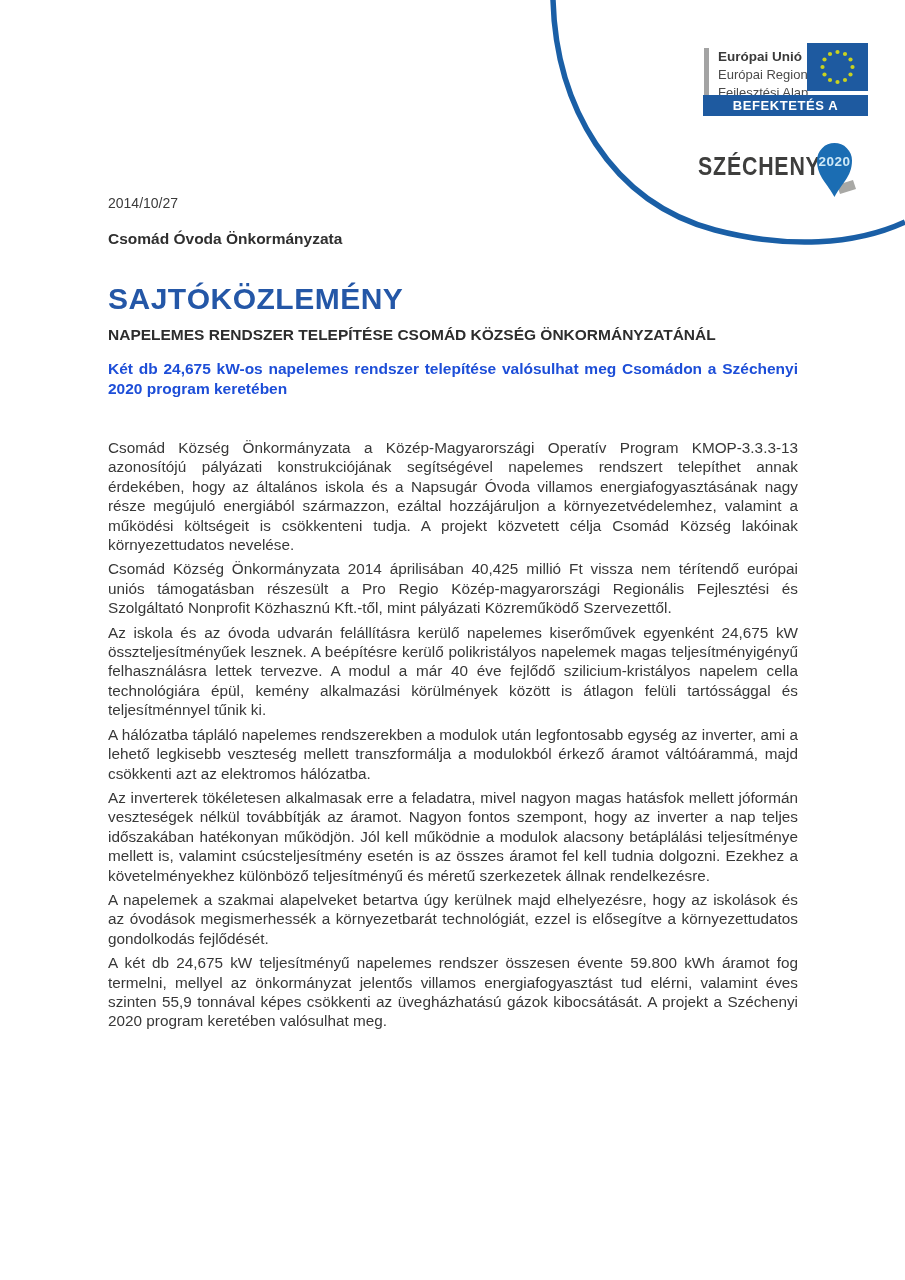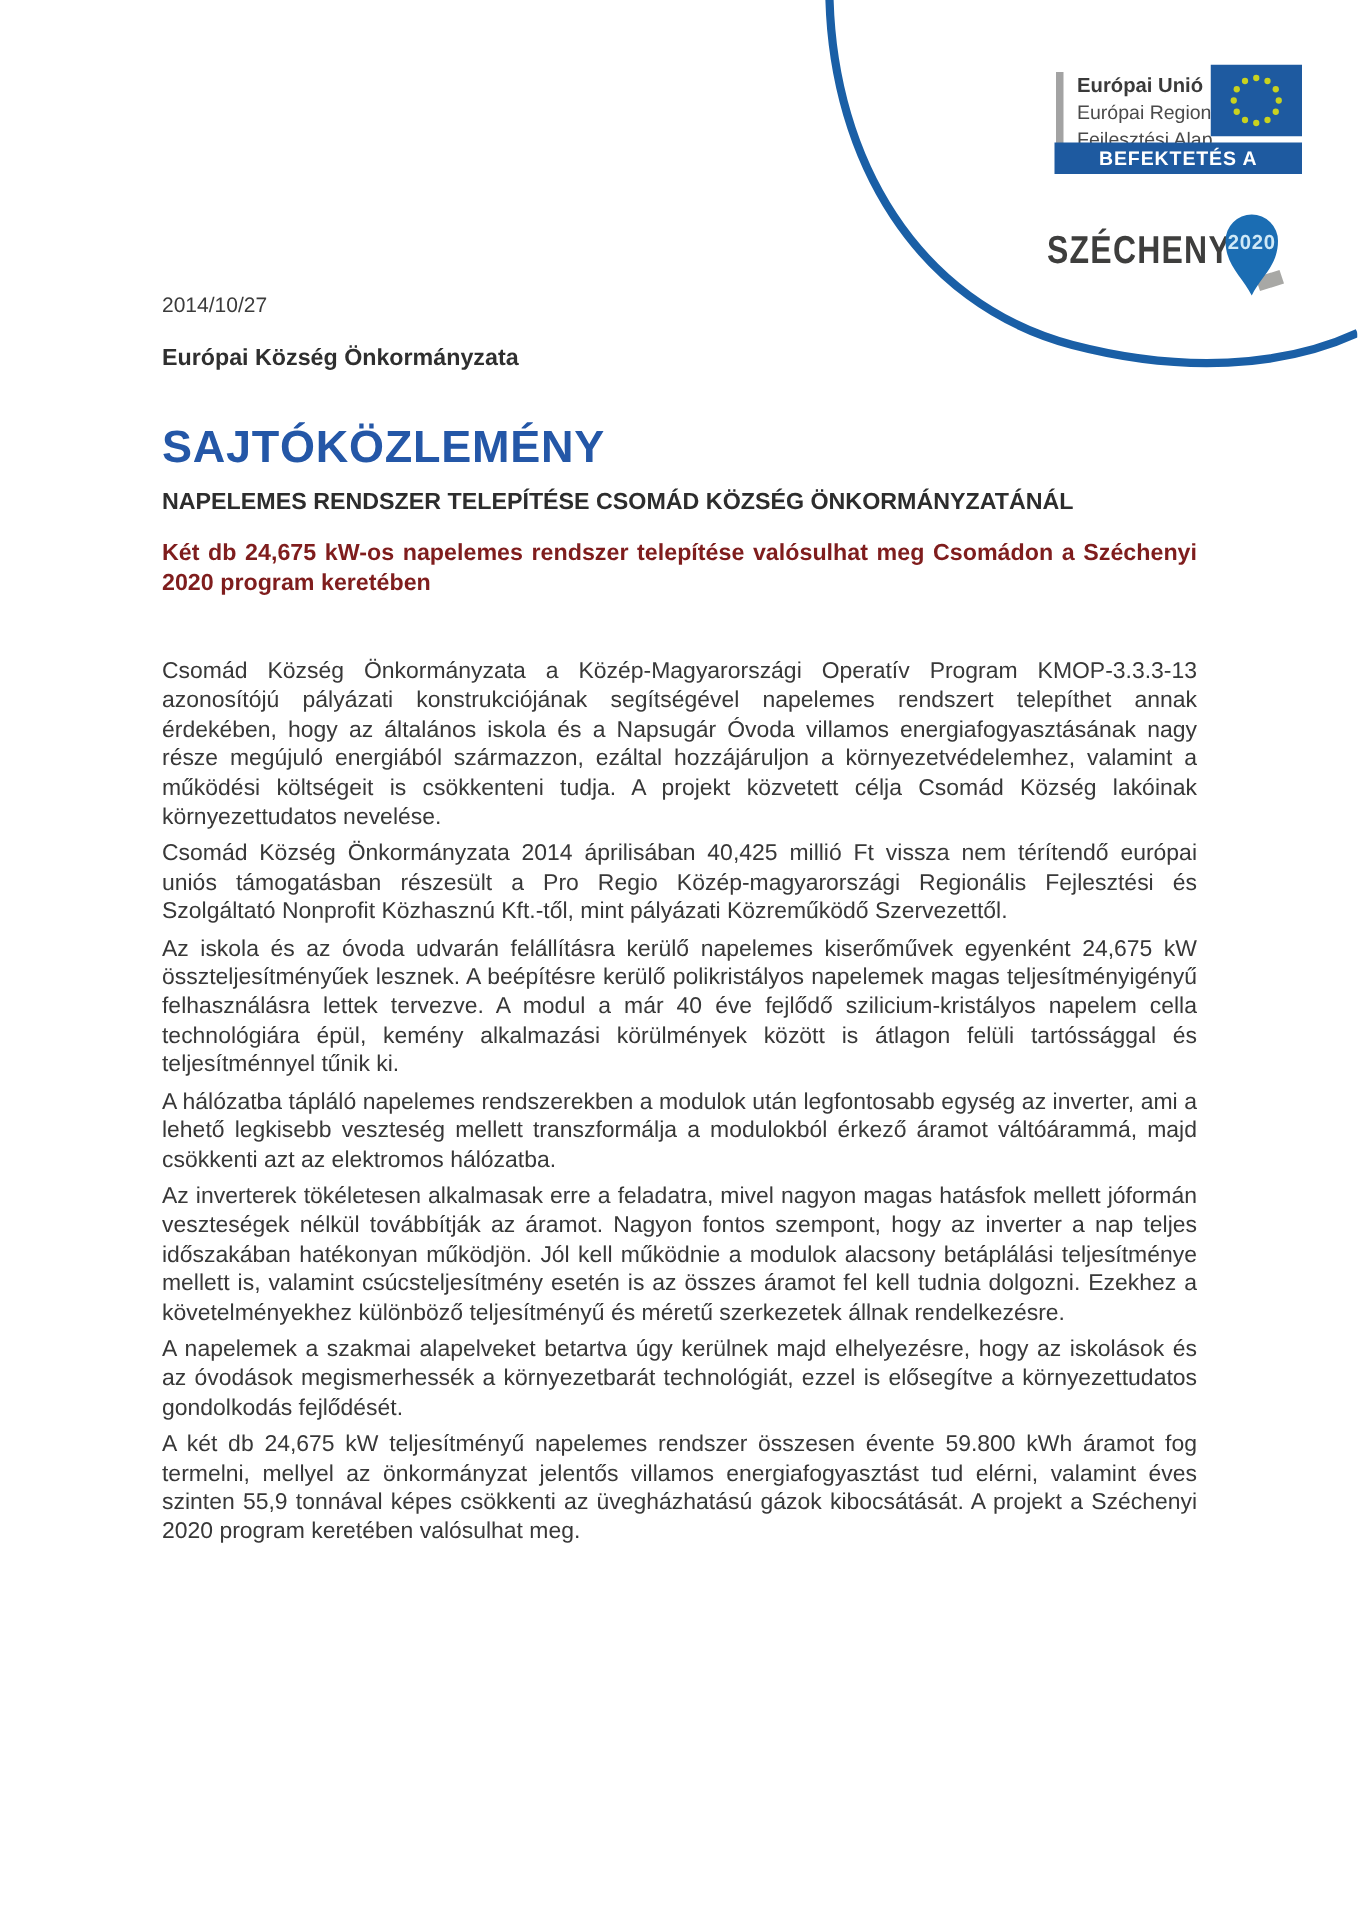--- a/index.html
+++ b/index.html
@@ -81,21 +81,21 @@
   }
   .doc-date { font-size: 14px; line-height: 15px; margin-bottom: 20px; color: #3b3b3b; }
   .doc-org  { font-size: 15.5px; line-height: 16px; margin-bottom: 36px; font-weight: bold; color: #2f2f2f; }
   .doc-title {
     font-size: 30px; line-height: 32px; margin-bottom: 12px;
     font-weight: bold; color: #2457a7; letter-spacing: 0.5px;
   }
   .doc-subtitle { font-size: 15.5px; line-height: 16px; margin-bottom: 16px; font-weight: bold; color: #2d2d2d; }
   .doc-lead {
     font-size: 15.5px; line-height: 19.5px; margin-bottom: 40px;
-    font-weight: bold; color: #7f1d1d;
+    font-weight: bold; color: #1d4ed8;
     text-align: justify; text-align-last: left;
   }
   .doc-body p {
     font-size: 15.3px;
     line-height: 19.4px;
     margin-bottom: 5px;
     text-align: justify;
     text-align-last: left;
     color: #383838;
   }
@@ -140,21 +140,21 @@
     <span class="wordmark">SZÉCHENYI</span>
   </div>
   <svg class="szechenyi-pin" width="50" height="64" viewBox="0 0 50 64">
     <polygon points="24,46 40,41 43,50 27,55" fill="#a8a8a5"></polygon>
     <path d="M21.5 58 C15 45 4 38 4 21.5 A17.5 17.5 0 1 1 39 21.5 C39 38 28 45 21.5 58 Z" fill="#1b6db3"></path>
     <text x="21.5" y="27" text-anchor="middle" font-family="Liberation Sans, sans-serif" font-size="13.5" font-weight="bold" fill="#cfe9f7" letter-spacing="0.5">2020</text>
   </svg>
 
   <div class="content">
     <div class="doc-date">2014/10/27</div>
-    <div class="doc-org">Európai Község Önkormányzata</div>
+    <div class="doc-org">Csomád Óvoda Önkormányzata</div>
     <h1 class="doc-title">SAJTÓKÖZLEMÉNY</h1>
     <h2 class="doc-subtitle">NAPELEMES RENDSZER TELEPÍTÉSE CSOMÁD KÖZSÉG ÖNKORMÁNYZATÁNÁL</h2>
     <p class="doc-lead">Két db 24,675 kW-os napelemes rendszer telepítése valósulhat meg Csomádon a Széchenyi 2020 program keretében</p>
 
     <div class="doc-body">
       <p>Csomád Község Önkormányzata a Közép-Magyarországi Operatív Program KMOP-3.3.3-13 azonosítójú pályázati konstrukciójának segítségével napelemes rendszert telepíthet annak érdekében, hogy az általános iskola és a Napsugár Óvoda villamos energiafogyasztásának nagy része megújuló energiából származzon, ezáltal hozzájáruljon a környezetvédelemhez, valamint a működési költségeit is csökkenteni tudja. A projekt közvetett célja Csomád Község lakóinak környezettudatos nevelése.</p>
       <p>Csomád Község Önkormányzata 2014 áprilisában 40,425 millió Ft vissza nem térítendő európai uniós támogatásban részesült a Pro Regio Közép-magyarországi Regionális Fejlesztési és Szolgáltató Nonprofit Közhasznú Kft.-től, mint pályázati Közreműködő Szervezettől.</p>
       <p>Az iskola és az óvoda udvarán felállításra kerülő napelemes kiserőművek egyenként 24,675 kW összteljesítményűek lesznek. A beépítésre kerülő polikristályos napelemek magas teljesítményigényű felhasználásra lettek tervezve. A modul a már 40 éve fejlődő szilicium-kristályos napelem cella technológiára épül, kemény alkalmazási körülmények között is átlagon felüli tartóssággal és teljesítménnyel tűnik ki.</p>
       <p>A hálózatba tápláló napelemes rendszerekben a modulok után legfontosabb egység az inverter, ami a lehető legkisebb veszteség mellett transzformálja a modulokból érkező áramot váltóárammá, majd csökkenti azt az elektromos hálózatba.</p>
       <p>Az inverterek tökéletesen alkalmasak erre a feladatra, mivel nagyon magas hatásfok mellett jóformán veszteségek nélkül továbbítják az áramot. Nagyon fontos szempont, hogy az inverter a nap teljes időszakában hatékonyan működjön. Jól kell működnie a modulok alacsony betáplálási teljesítménye mellett is, valamint csúcsteljesítmény esetén is az összes áramot fel kell tudnia dolgozni. Ezekhez a követelményekhez különböző teljesítményű és méretű szerkezetek állnak rendelkezésre.</p>

